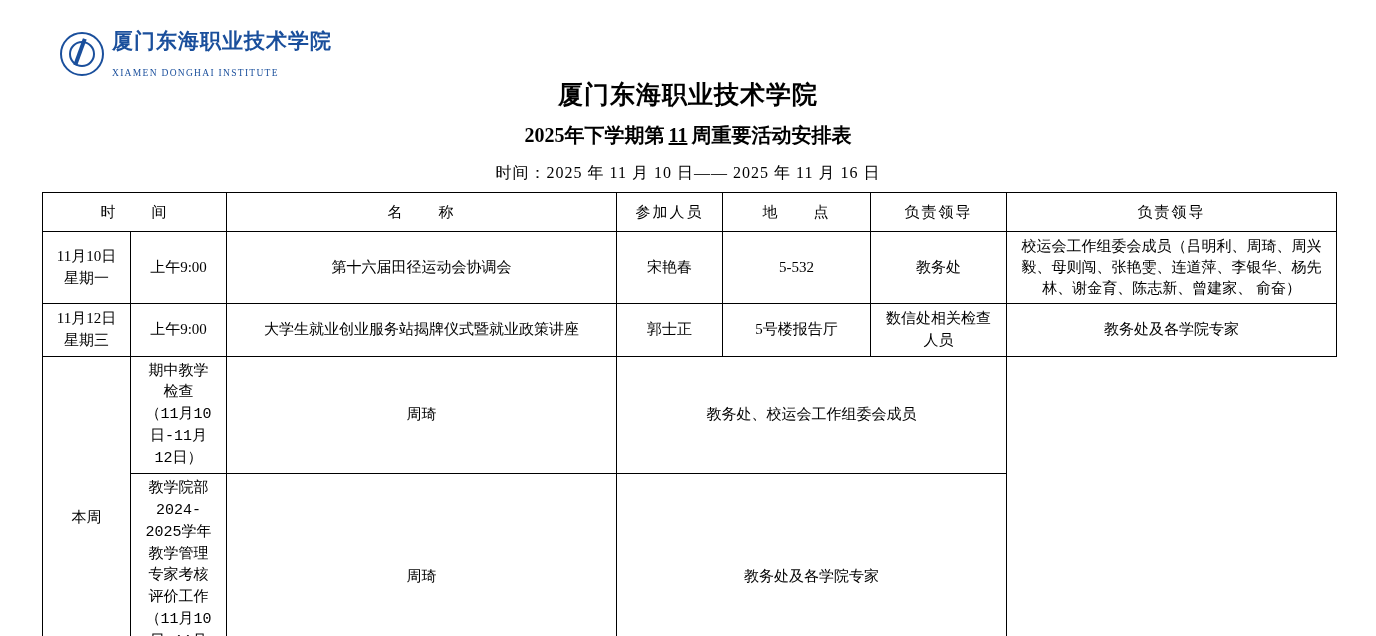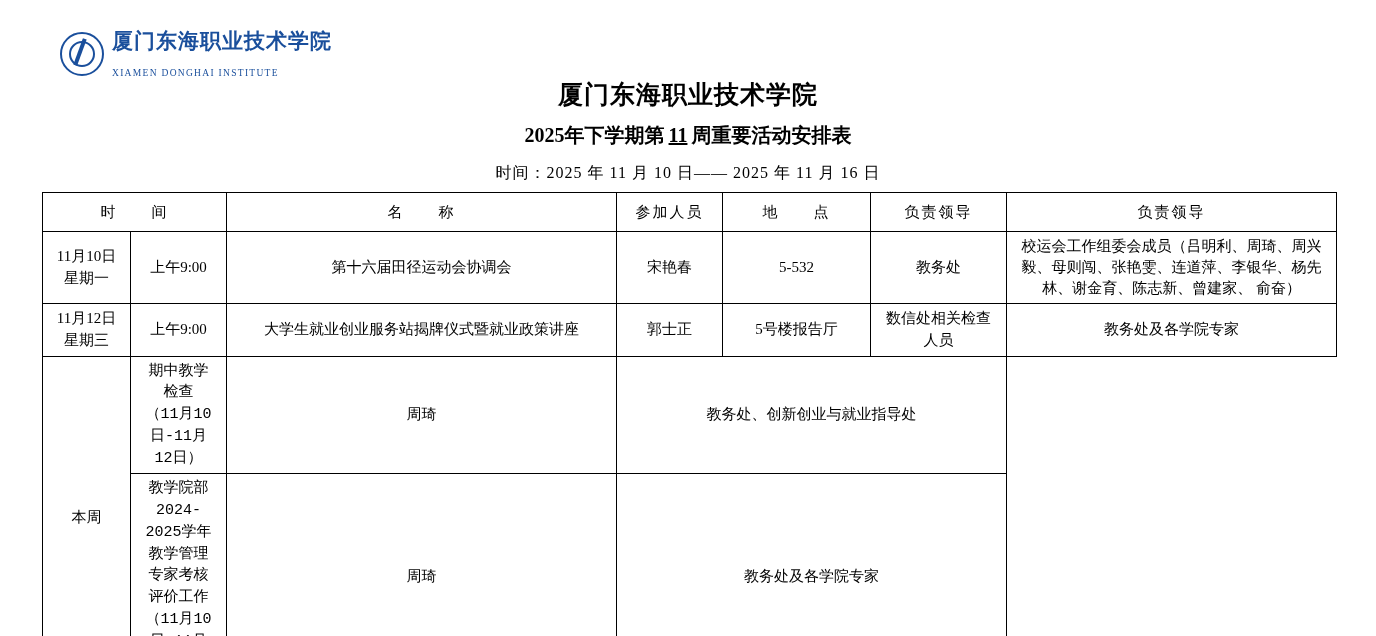--- a/index.html
+++ b/index.html
@@ -221,21 +221,21 @@
           <td class="multiline">数信处相关检查人员</td>
           <td>教务处及各学院专家</td>
         </tr>
         <tr class="row3">
           <td class="thisweek" rowspan="2">本周</td>
           <td class="namecell multiline">
             <span>期中教学检查</span><br>
             <span>（11月10日-11月12日）</span>
           </td>
           <td>周琦</td>
-          <td colspan="3">教务处、创新创业与就业指导处</td>
+          <td colspan="3">教务处、校运会工作组委会成员</td>
         </tr>
         <tr class="row4">
           <td class="namecell multiline">
             <span>教学院部2024-2025学年教学管理专家考核评价工作</span><br>
             <span>（11月10日-11月16日）</span>
           </td>
           <td>周琦</td>
           <td colspan="3">教务处及各学院专家</td>
         </tr>
 

